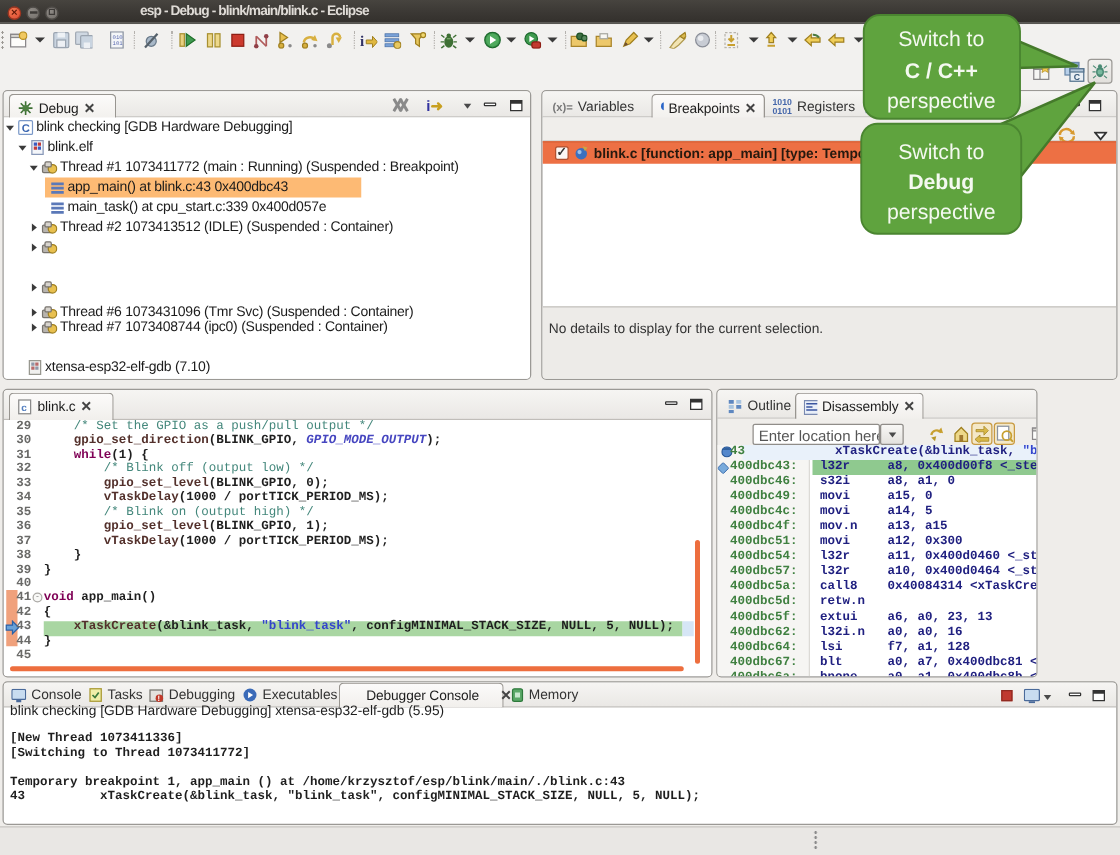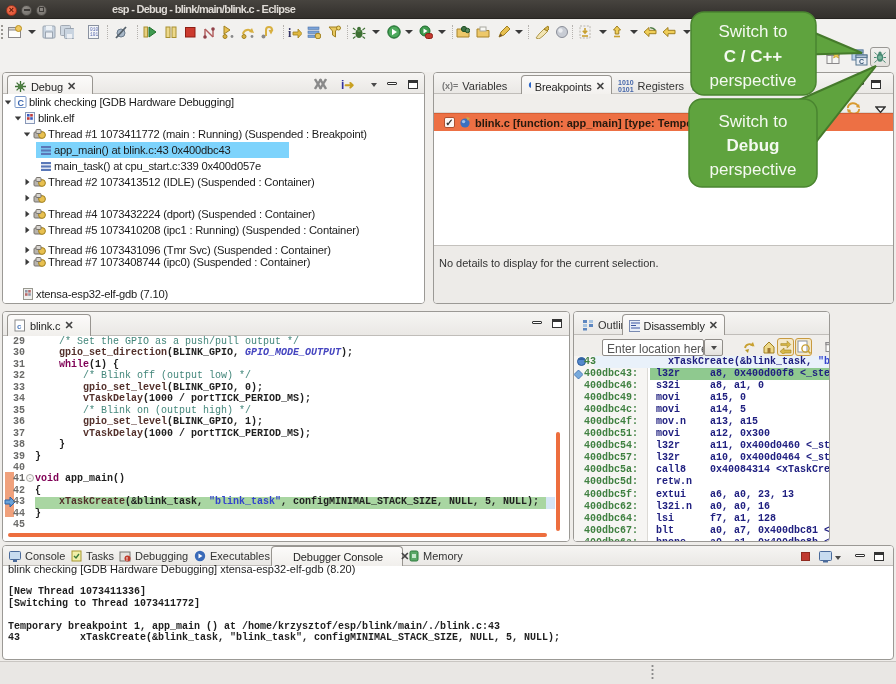--- a/index.html
+++ b/index.html
@@ -290,21 +290,21 @@
         <span class="tw" style="margin-left:20px">
           <span class="tri-d" style="transform:scale(.8)"></span>
         </span>
         <svg width="13" height="12">
           <rect x="1" y="4" width="8" height="6" rx="1" fill="#B8B4AE" stroke="#77736D"></rect>
           <circle cx="9" cy="7" r="3.4" fill="#E8C050" stroke="#A08020"></circle>
           <rect x="3" y="1.5" width="5" height="4" rx="1" fill="#D8D4CE" stroke="#77736D"></rect>
         </svg>
         <span class="tt">Thread #1 1073411772 (main : Running) (Suspended : Breakpoint)</span>
       </div>
-    <div class="trow" style="top:48px;background:#7dd3fc;left:33px;width:253px;padding-left:4px">
+    <div class="trow" style="top:48px;background:#fdba74;left:33px;width:253px;padding-left:4px">
         <svg width="12" height="11">
           <g fill="#5A78B8">
             <rect x="1" y="1" width="10" height="2.2"></rect>
             <rect x="1" y="4.4" width="10" height="2.2"></rect>
             <rect x="1" y="7.8" width="10" height="2.2"></rect>
           </g>
         </svg>
         <span class="tt">app_main() at blink.c:43 0x400dbc43</span>
       </div>
     <div class="trow" style="top:64px">
@@ -332,41 +332,29 @@
     <div class="trow" style="top:96px">
         <span class="tw" style="margin-left:20px">
           <span class="tri-r" style="transform:scale(.8)"></span>
         </span>
         <svg width="13" height="12">
           <rect x="1" y="4" width="8" height="6" rx="1" fill="#B8B4AE" stroke="#77736D"></rect>
           <circle cx="9" cy="7" r="3.4" fill="#E8C050" stroke="#A08020"></circle>
           <rect x="3" y="1.5" width="5" height="4" rx="1" fill="#D8D4CE" stroke="#77736D"></rect>
         </svg>
       </div>
-    <div class="trow" style="top:112px">
+    <div class="trow" style="top:128px">
         <span class="tw" style="margin-left:20px">
           <span class="tri-r" style="transform:scale(.8)"></span>
         </span>
         <svg width="13" height="12">
           <rect x="1" y="4" width="8" height="6" rx="1" fill="#B8B4AE" stroke="#77736D"></rect>
           <circle cx="9" cy="7" r="3.4" fill="#E8C050" stroke="#A08020"></circle>
           <rect x="3" y="1.5" width="5" height="4" rx="1" fill="#D8D4CE" stroke="#77736D"></rect>
         </svg>
-        <span class="tt">Thread #4 1073432224 (dport) (Suspended : Container)</span>
-      </div>
-    <div class="trow" style="top:128px">
-        <span class="tw" style="margin-left:20px">
-          <span class="tri-r" style="transform:scale(.8)"></span>
-        </span>
-        <svg width="13" height="12">
-          <rect x="1" y="4" width="8" height="6" rx="1" fill="#B8B4AE" stroke="#77736D"></rect>
-          <circle cx="9" cy="7" r="3.4" fill="#E8C050" stroke="#A08020"></circle>
-          <rect x="3" y="1.5" width="5" height="4" rx="1" fill="#D8D4CE" stroke="#77736D"></rect>
-        </svg>
-        <span class="tt">Thread #5 1073410208 (ipc1 : Running) (Suspended : Container)</span>
       </div>
     <div class="trow" style="top:148px">
         <span class="tw" style="margin-left:20px">
           <span class="tri-r" style="transform:scale(.8)"></span>
         </span>
         <svg width="13" height="12">
           <rect x="1" y="4" width="8" height="6" rx="1" fill="#B8B4AE" stroke="#77736D"></rect>
           <circle cx="9" cy="7" r="3.4" fill="#E8C050" stroke="#A08020"></circle>
           <rect x="3" y="1.5" width="5" height="4" rx="1" fill="#D8D4CE" stroke="#77736D"></rect>
         </svg>
@@ -524,21 +512,21 @@
         <g fill="#5E87C0">
           <rect x="1" y="1" width="4" height="3"></rect>
           <rect x="7" y="1" width="4" height="3" fill="#A8C4E0"></rect>
           <rect x="1" y="5" width="4" height="3" fill="#A8C4E0"></rect>
           <rect x="7" y="5" width="4" height="3"></rect>
           <rect x="1" y="9" width="4" height="2.5"></rect>
         </g>
       </svg>
       <span>Outline</span>
     </div>
-  <div class="tab" style="left:48px;width:103px;">
+  <div class="tab" style="left:62px;width:103px;">
     <svg width="13" height="12">
         <rect x="0.5" y="0.5" width="12" height="11" fill="#E8EEF8" stroke="#7A8AB0"></rect>
         <g stroke="#3A55A0" stroke-width="1.2">
           <line x1="2" y1="3" x2="11" y2="3"></line>
           <line x1="2" y1="5.5" x2="7" y2="5.5"></line>
           <line x1="2" y1="8" x2="11" y2="8"></line>
         </g>
       </svg>
     <span class="tabtxt">Disassembly</span>
       <span class="x">✕</span>
@@ -665,21 +653,21 @@
 
   <div class="ab" style="left:798px;top:6px;width:9px;height:9px;background:#C03A30;border:1px solid #902A20"></div>
   <div class="ab" style="left:816px;top:5px"><svg width="13" height="12">
         <rect x="0.5" y="0.5" width="12" height="9" rx="1" fill="#C8DCF0" stroke="#4A6A9A"></rect>
         <rect x="4" y="10" width="5" height="1.5" fill="#4A6A9A"></rect>
       </svg></div>
   <div class="ab menu-arrow" style="left:832px;top:10px"></div>
   <div class="ab mini" style="left:852px;top:8px"></div>
   <div class="ab maxi" style="left:871px;top:6px"></div>
 
-  <div class="ab" style="left:5px;top:17px;color:#1e1e1e">blink checking [GDB Hardware Debugging] xtensa-esp32-elf-gdb (8.20)</div>
+  <div class="ab" style="left:5px;top:17px;color:#1e1e1e">blink checking [GDB Hardware Debugging] xtensa-esp32-elf-gdb (5.95)</div>
   <div class="ab mono" id="context" style="left:5px;top:40px;line-height:11.6px;color:#1e1e1e">[New Thread 1073411336]
 [Switching to Thread 1073411772]
 
 Temporary breakpoint 1, app_main () at /home/krzysztof/esp/blink/main/./blink.c:43
 43          xTaskCreate(&amp;blink_task, "blink_task", configMINIMAL_STACK_SIZE, NULL, 5, NULL);</div>
 </div>
 
 <div class="ab" style="left:0;top:661px;width:896px;height:23px;background:#E9E7E4;border-top:1px solid #C9C6C2"></div>
 <div class="ab" style="left:651px;top:664px;width:3px;height:16px;background-image:radial-gradient(circle,#8a8a8a 1px,transparent 1.2px);background-size:3px 4px"></div>
 

